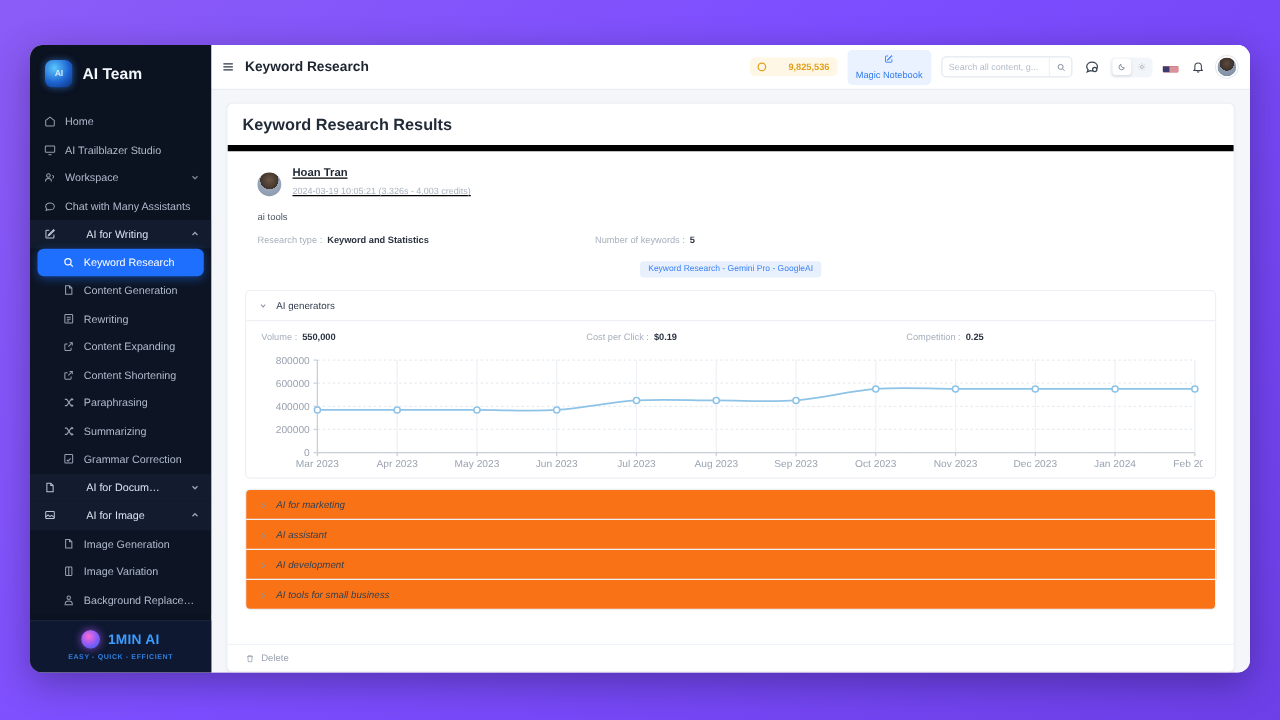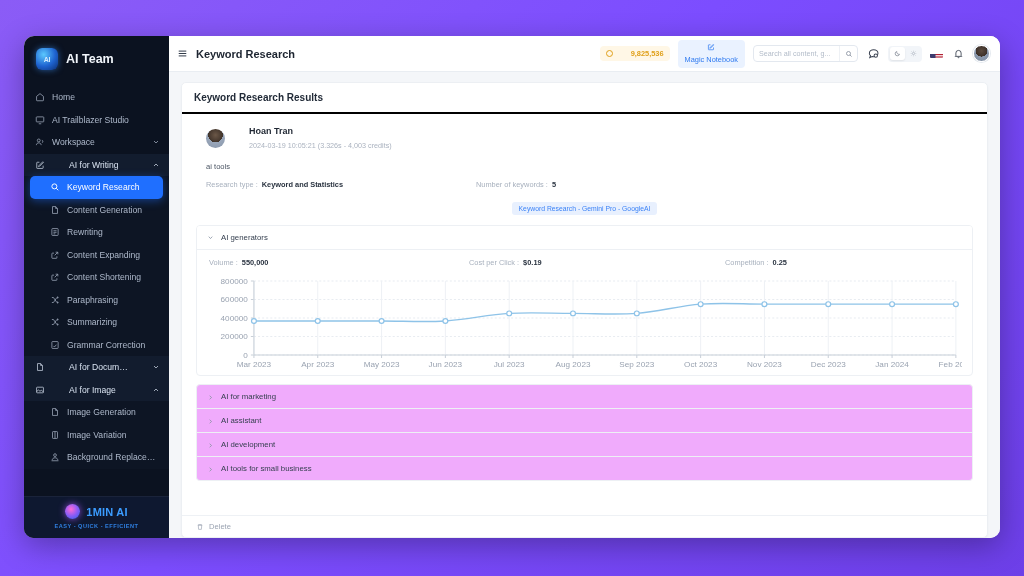--- a/index.html
+++ b/index.html
@@ -152,26 +152,26 @@
     background: #ffffff;
     border: 1px solid #eceff3;
     border-radius: 5px;
     height: 100%;
     display: flex; flex-direction: column;
     box-shadow: 0 1px 2px rgba(16,24,40,.04);
     overflow: hidden;
   }
   .card-head {
     padding: 9px 12px;
-    border-bottom: 2px solid #000000;
-    font-size: 10px; font-weight: bold; color: #222b38;
+    border-bottom: 5px solid #000000;
+    font-size: 13px; font-weight: bold; color: #222b38;
   }
   .card-body { flex: 1 1 auto; padding: 10px 14px 0 14px; overflow: hidden; }
 
-  .user-row { display: flex; align-items: center; gap: 24px; padding: 2px 0 6px 10px; }
+  .user-row { display: flex; align-items: flex-end; gap: 9px; padding: 2px 0 6px 10px; text-decoration: underline; }
   .avatar-lg {
     width: 19px; height: 19px; border-radius: 50%; flex: 0 0 19px;
     background: radial-gradient(circle at 50% 32%, #6b5747 0%, #41342b 45%, #9aa7ba 46%, #8795aa 100%);
   }
   .user-name { font-size: 9px; font-weight: bold; color: #1f2733; }
   .user-meta { font-size: 7.2px; color: #aab2bf; margin-top: 5px; }
   .query-text { font-size: 7.6px; color: #4b5563; padding: 6px 0 0 10px; }
 
   .meta-row { display: flex; padding: 9px 0 0 10px; font-size: 7.4px; }
   .meta-cell { display: flex; gap: 4px; align-items: center; }
@@ -200,21 +200,21 @@
   .stat-val { color: #2a3340; font-weight: bold; }
 
   
   .chart-wrap { position: relative; height: 96px; width: 100%; }
   .chart-svg { display: block; width: 100%; height: 100%; }
 
   .acc-list { margin-top: 8px; }
   .acc-item {
     display: flex; align-items: flex-end; gap: 7px;
     border: 1px solid #edf0f4; border-top: none;
-    padding: 7px 10px; font-size: 7.8px; color: #364050; background: #f0abfc; cursor: pointer;
+    padding: 7px 10px; font-size: 7.8px; color: #364050; background: #f97316; cursor: pointer; font-style: italic;
   }
   .acc-item.first { border-top: 1px solid #edf0f4; border-radius: 4px 4px 0 0; }
   .acc-item.last { border-radius: 0 0 4px 4px; }
 
   .card-foot {
     border-top: 1px solid #eef1f5;
     padding: 6px 14px;
     display: flex; align-items: center; gap: 5px;
     flex: 0 0 auto;
   }
@@ -253,20 +253,26 @@
             <circle cx="6" cy="5.5" r="2.3"></circle>
             <path d="M2.2 13c0-2.3 1.7-3.6 3.8-3.6s3.8 1.3 3.8 3.6"></path>
             <path d="M11 5.2a2 2 0 0 1 0 3.9"></path>
           </svg>
         <span class="lbl">Workspace</span>
         <svg class="chev" viewBox="0 0 12 12" fill="none" stroke="currentColor" stroke-width="1.5">
             <path d="M3 4.5L6 7.5l3-3"></path>
           </svg>
       </div>
 
+      <div class="nav-item">
+        <svg class="ic" viewBox="0 0 16 16" fill="none" stroke="currentColor" stroke-width="1.3">
+            <path d="M13.5 8.2c0 2.5-2.5 4.4-5.5 4.4-.7 0-1.4-.1-2-.3L3 13.4l.8-2.3C3 10.3 2.5 9.3 2.5 8.2 2.5 5.7 5 3.8 8 3.8s5.5 1.9 5.5 4.4z"></path>
+          </svg>
+        <span class="lbl">Chat with Many Assistants</span>
+      </div>
 
       <div class="nav-item group-open">
         <svg class="ic" viewBox="0 0 16 16" fill="none" stroke="currentColor" stroke-width="1.3">
             <path d="M12.5 2.8l1 1-6.2 6.2-1.6.6.6-1.6z"></path>
             <path d="M13 9v3.7a.8.8 0 0 1-.8.8H3.6a.8.8 0 0 1-.8-.8V4.4a.8.8 0 0 1 .8-.8H7"></path>
           </svg>
         <span class="lbl">AI for Writing</span>
         <svg class="chev" viewBox="0 0 12 12" fill="none" stroke="currentColor" stroke-width="1.5">
             <path d="M3 7.5L6 4.5l3 3"></path>
           </svg>

